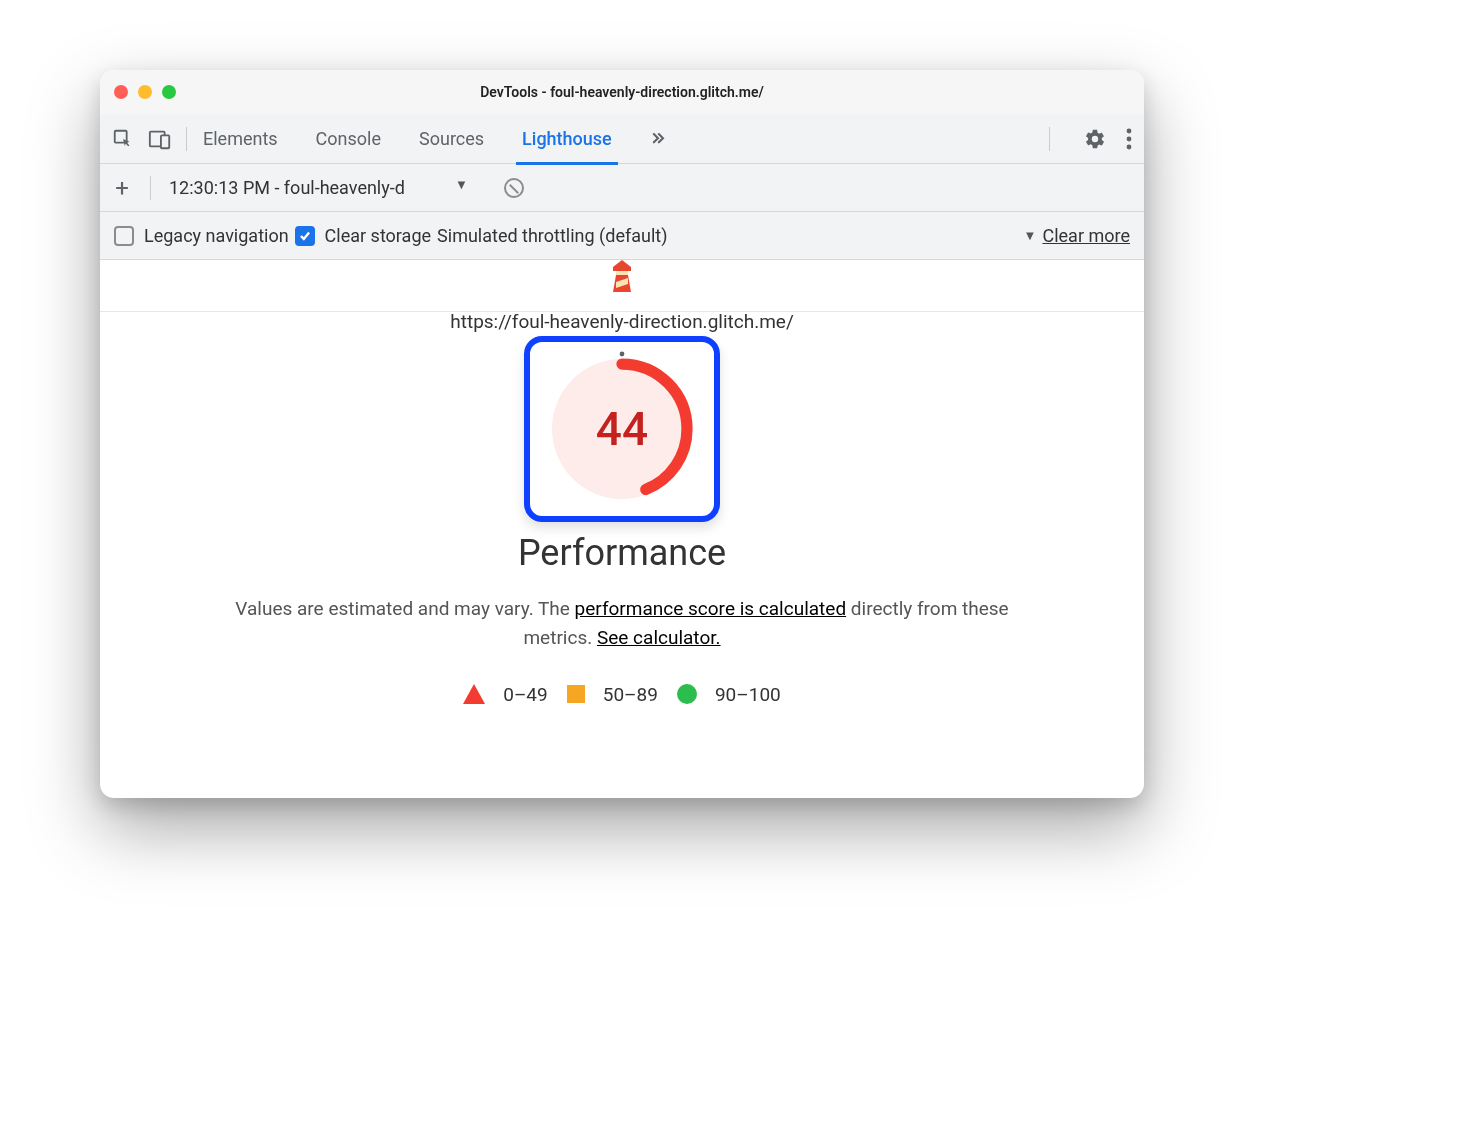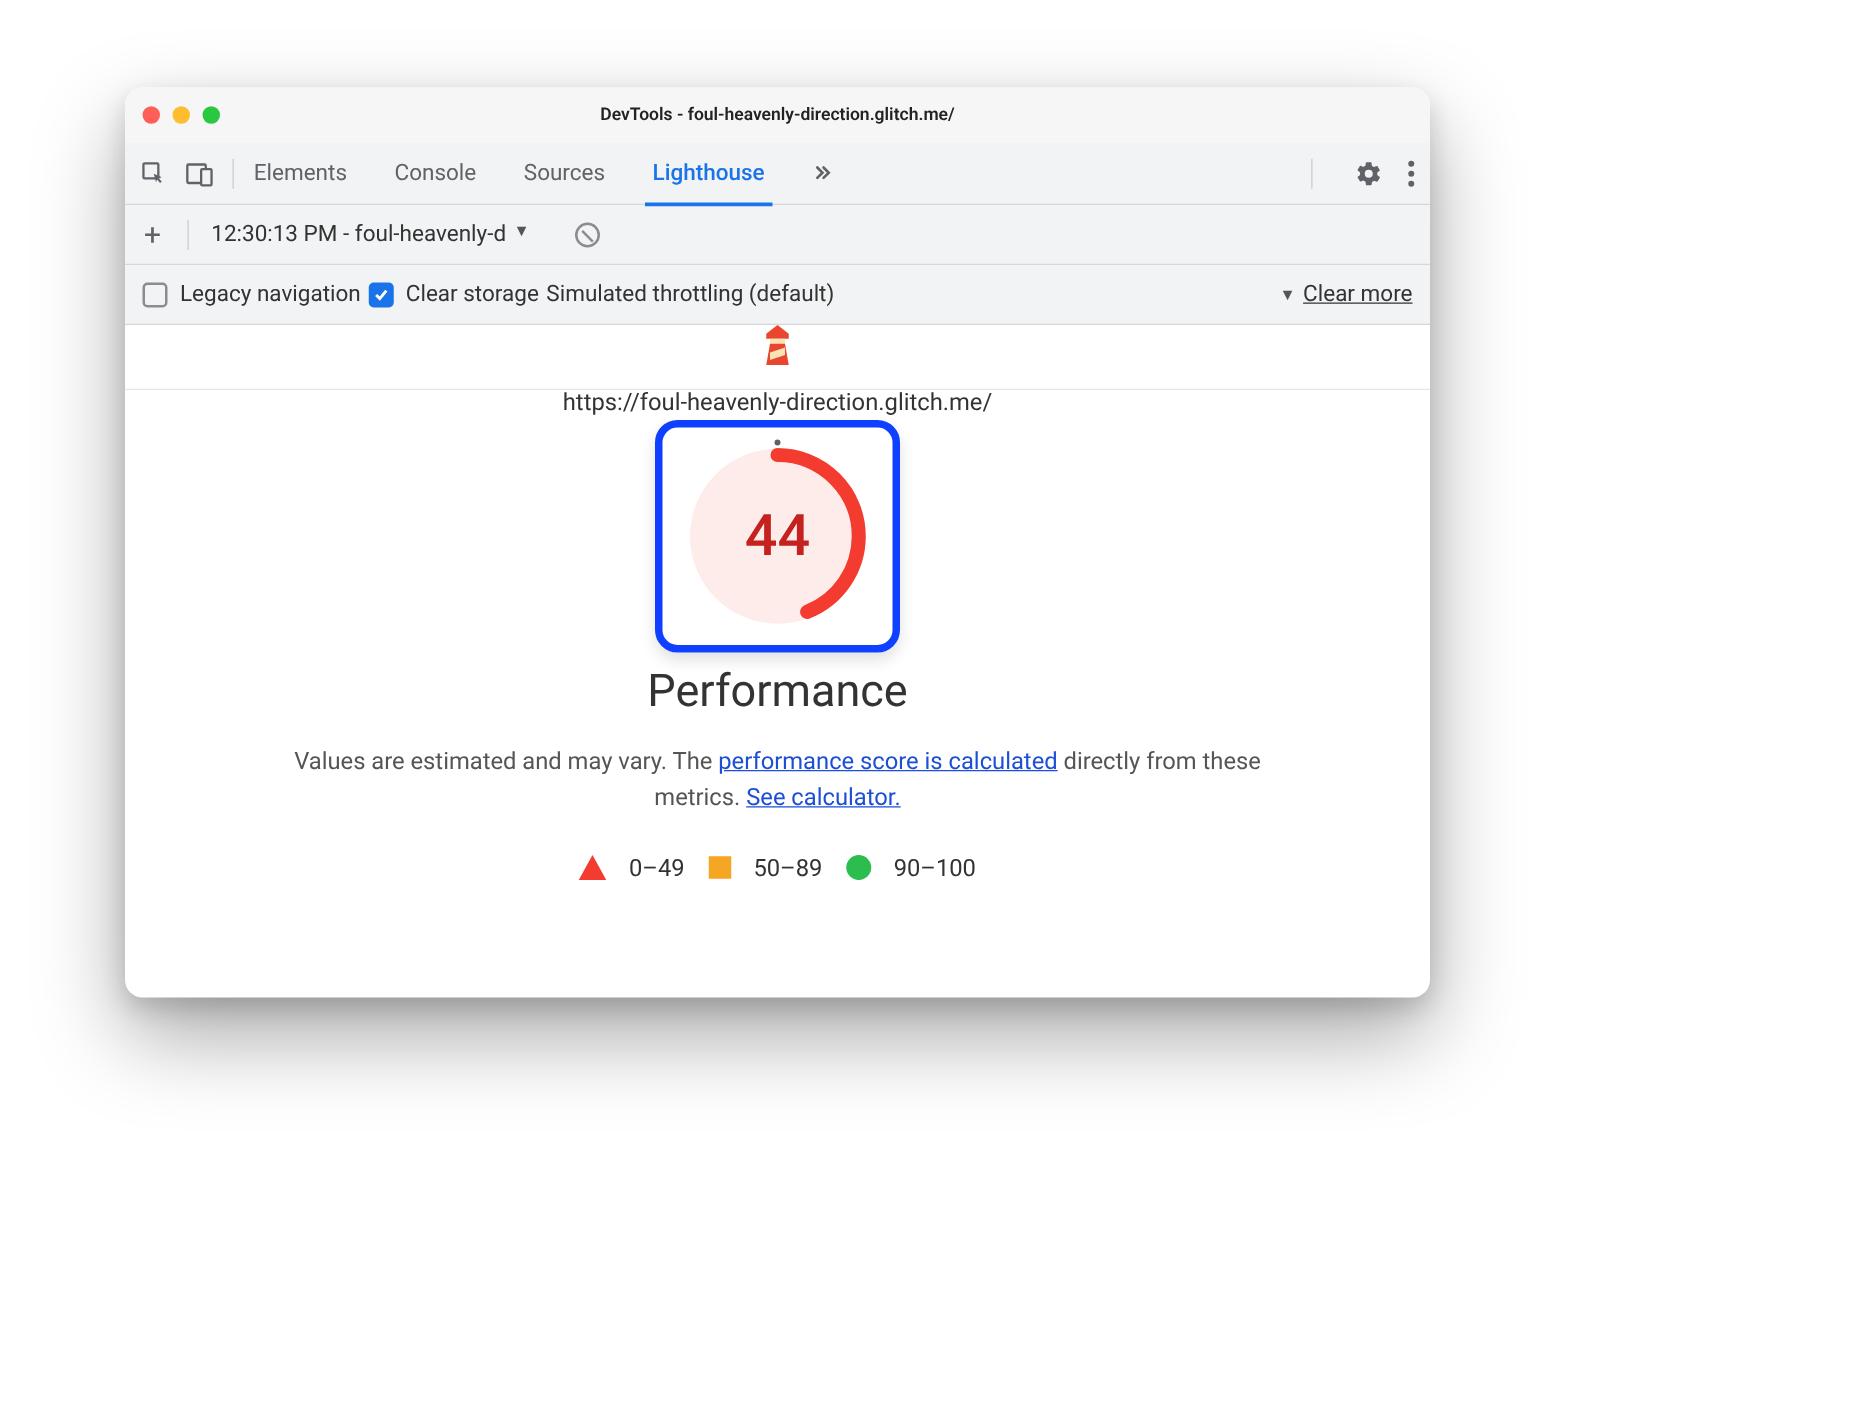--- a/index.html
+++ b/index.html
@@ -90,20 +90,21 @@
   .plus { font-size: 24px; color: #5f6368; width: 20px; text-align: center; }
   .vsep { width: 1px; height: 24px; background: #c9ccce; margin: 0 8px; }
   .dropdown {
     font-size: 18px;
     color: #333;
     display: inline-flex;
     align-items: flex-start;
     max-width: 310px;
     overflow: hidden;
     white-space: nowrap;
+    gap: 44px;
   }
   .dropdown .dd-arrow { margin-left: 6px; font-size: 13px; color: #555; }
   .nosign {
     width: 20px; height: 20px; border: 2px solid #8a8d8f; border-radius: 50%;
     position: relative;
   }
   .nosign::after {
     content: ""; position: absolute; left: 2px; right: 2px; top: 50%;
     height: 2px; background: #8a8d8f; transform: rotate(45deg); transform-origin: center;
   }
@@ -164,21 +165,21 @@
   .gauge { width: 150px; height: 150px; position: relative; }
   .gauge svg { width: 150px; height: 150px; display: block; }
   .gauge-score {
     position: absolute; inset: 0; display: flex; align-items: center; justify-content: center;
     font-size: 46px; font-weight: 500; color: #c5221f;
   }
   .category-title {
     font-size: 36px; font-weight: 400; color: #333; margin: 10px 0 20px 0;
   }
   .desc { font-size: 19px; color: #555; line-height: 1.55; max-width: 840px; margin: 0 auto 30px auto; }
-  .desc a { color: #1d4ed8; text-decoration: underline; }
+  .desc a { color: #000000; text-decoration: underline; }
   .legend { display: flex; align-items: center; justify-content: center; gap: 19px; font-size: 19px; color: #333; }
   .legend span.item { display: inline-flex; align-items: center; gap: 18px; }
   .tri { width: 0; height: 0; border-left: 11px solid transparent; border-right: 11px solid transparent; border-bottom: 20px solid #f33b2f; }
   .sq { width: 18px; height: 18px; background: #f5a623; }
   .circ { width: 20px; height: 20px; background: #2bbd4d; border-radius: 50%; }
   .chevmore svg, .gear svg, .select svg, .devtog svg, .kebab-svg svg { display:block; }
 </style>
 </head>
 <body>
 

